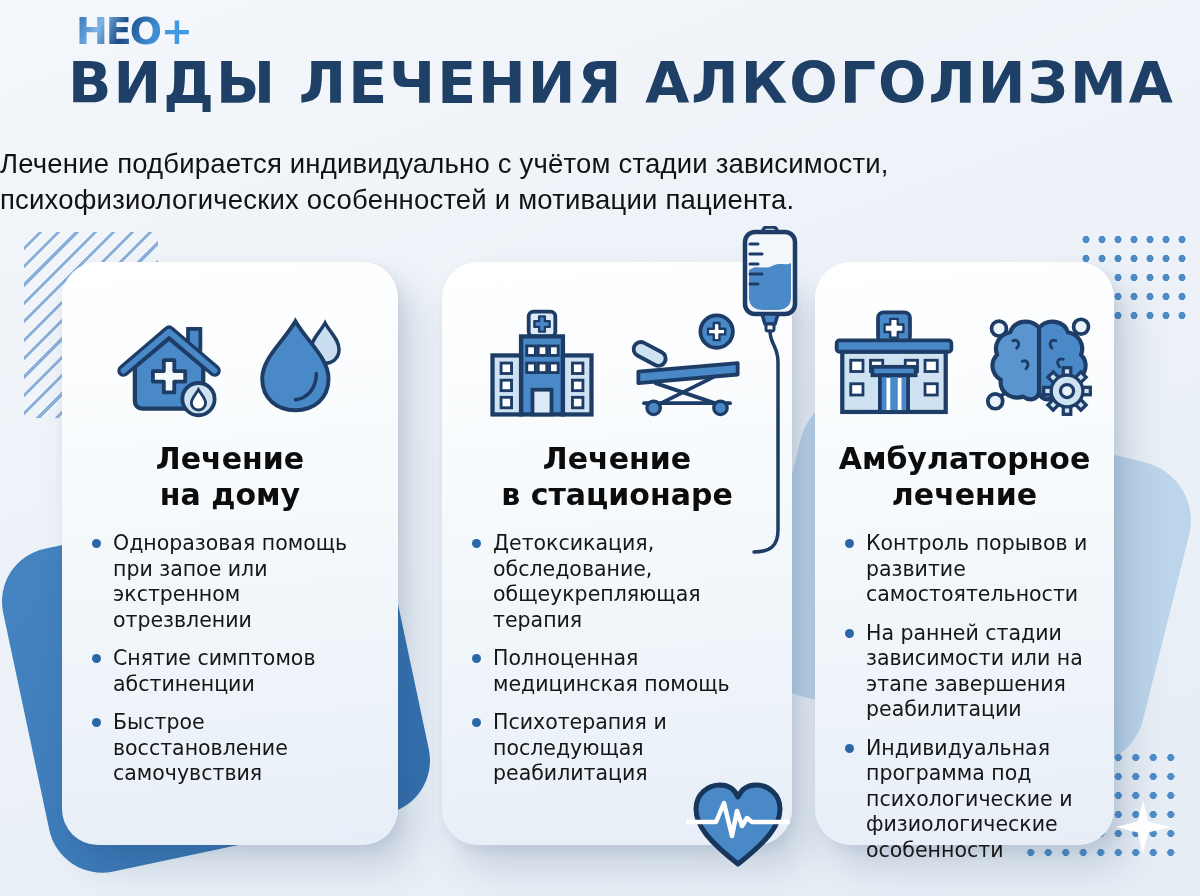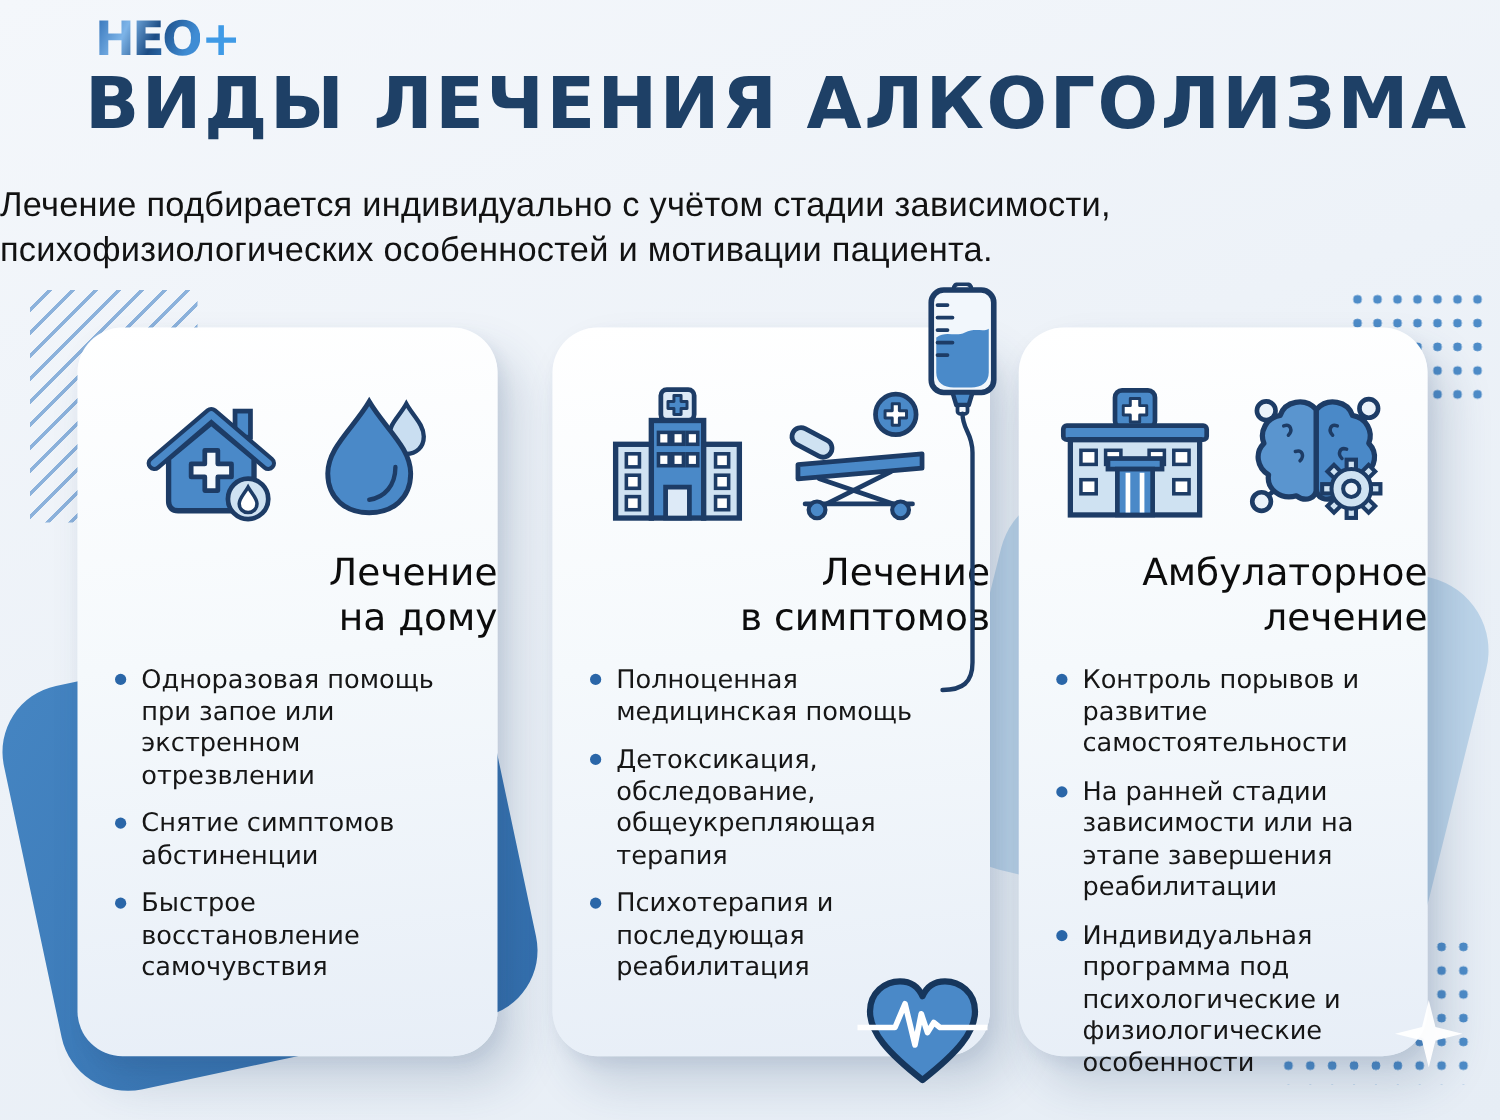--- a/index.html
+++ b/index.html
@@ -30,24 +30,24 @@
   .sparkle{position:absolute;left:1116px;top:800px;width:54px;height:54px;z-index:3;background:#fff;
     clip-path:polygon(50% 0%,60% 40%,100% 50%,60% 60%,50% 100%,40% 60%,0% 50%,40% 40%);opacity:.95;}
   .iv-drip{position:absolute;left:700px;top:226px;width:120px;height:336px;z-index:3;}
   .heart{position:absolute;left:686px;top:776px;width:104px;height:96px;z-index:3;}
   
   .card{position:absolute;top:262px;height:583px;z-index:2;box-sizing:border-box;
     background:linear-gradient(175deg,#ffffff 0%,#f5f9fc 45%,#e7eef7 100%);
     border-radius:36px;box-shadow:16px 22px 36px rgba(38,70,110,.18),4px 6px 12px rgba(38,70,110,.08);}
   .card1{left:62px;width:336px;}
   .card2{left:442px;width:350px;}
-  .card3{left:815px;width:327px;}
+  .card3{left:815px;width:299px;}
   .icons-row{display:flex;justify-content:center;align-items:center;gap:24px;margin-top:34px;height:135px;}
-  .card-title{margin-top:10px;text-align:right;font-family:"DejaVu Sans",sans-serif;
-    font-weight:normal;font-size:30px;line-height:36px;color:#0c0c0c;}
+  .card-title{margin-top:10px;text-align:center;font-family:"DejaVu Sans",sans-serif;
+    font-weight:bold;font-size:30px;line-height:36px;color:#0c0c0c;}
   .bullets{margin:18px 0 0 0;padding:0 14px 0 30px;list-style:none;display:flex;flex-direction:column;gap:13px;}
   .bullets li{display:flex;font-family:"DejaVu Sans",sans-serif;font-size:20.5px;line-height:25.5px;color:#161616;}
   .bullets .dot{flex:0 0 9px;width:9px;height:9px;border-radius:50%;background:#2a66a8;margin:8px 12px 0 0;}
 </style>
 </head>
 <body>
 
 <div class="canvas">
 
   <div class="stripes"></div>
@@ -130,30 +130,30 @@
         <rect x="8" y="38" width="36" height="15" rx="7.5" transform="rotate(28 26 45)" fill="#cfe2f2" stroke="#1d3c66" stroke-width="4"></rect>
         <path d="M14,64 L118,55 L118,67 L14,76 Z" fill="#4a89c8" stroke="#1d3c66" stroke-width="4" stroke-linejoin="round"></path>
         <path d="M32,76 L94,97 M92,70 L38,97" stroke="#1d3c66" stroke-width="4" stroke-linecap="round" fill="none"></path>
         <path d="M20,97 H110" stroke="#1d3c66" stroke-width="4" stroke-linecap="round"></path>
         <circle cx="30" cy="102" r="7" fill="#4a89c8" stroke="#1d3c66" stroke-width="3.5"></circle>
         <circle cx="100" cy="102" r="7" fill="#4a89c8" stroke="#1d3c66" stroke-width="3.5"></circle>
       </svg>
     </div>
     <div class="card-title">
       <div>Лечение</div>
-      <div>в симптомов</div>
+      <div>в стационаре</div>
     </div>
     <ul class="bullets">
         <li>
           <span class="dot"></span>
+          <span>Детоксикация, обследование, общеукрепляющая терапия</span>
+        </li>
+        <li>
+          <span class="dot"></span>
           <span>Полноценная медицинская помощь</span>
-        </li>
-        <li>
-          <span class="dot"></span>
-          <span>Детоксикация, обследование, общеукрепляющая терапия</span>
         </li>
         <li>
           <span class="dot"></span>
           <span>Психотерапия и последующая реабилитация</span>
         </li>
       </ul>
   </div>
 
   <div class="card card3">
     <div class="icons-row">

